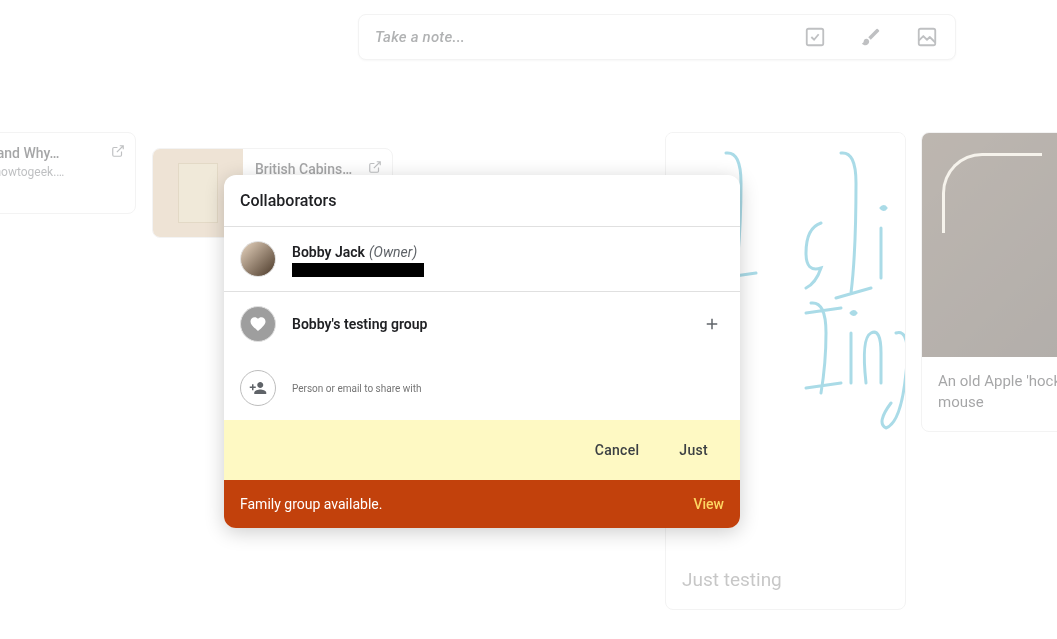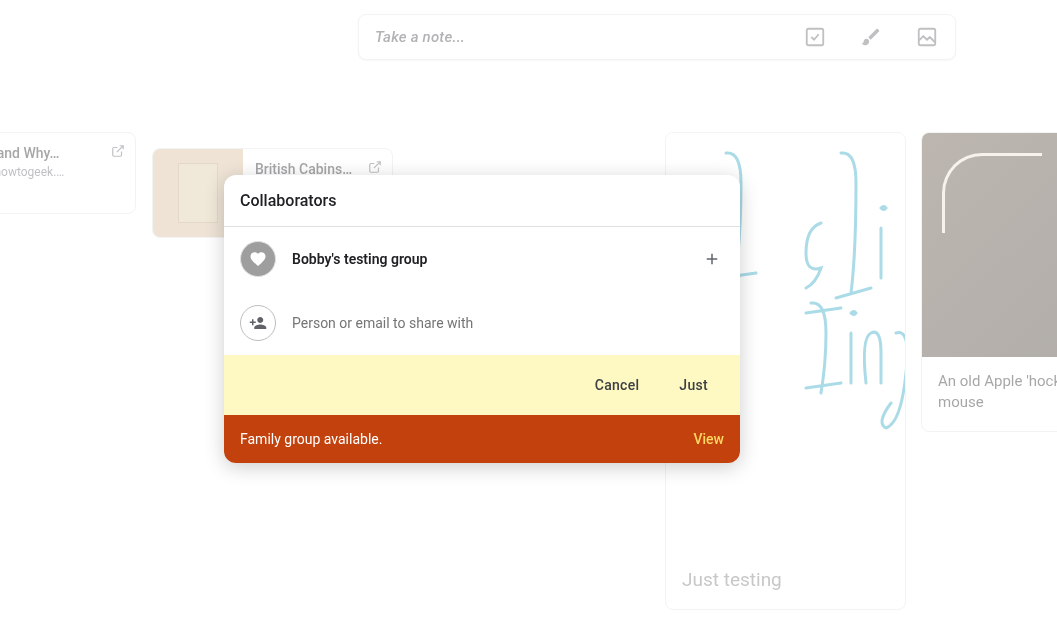--- a/index.html
+++ b/index.html
@@ -294,21 +294,21 @@
       align-items: center;
       justify-content: center;
       color: #5f6368;
       cursor: pointer;
     }
     
     .share-input {
       flex: 1;
       border: none;
       outline: none;
-      font-size: 14px;
+      font-size: 10px;
       color: #4c1d95;
     }
     
     .dialog-footer {
       display: flex;
       justify-content: flex-end;
       gap: 24px;
       padding: 16px 24px;
       background: #fef9c3;
     }
@@ -413,20 +413,30 @@
     </div>
     <div class="caption">An old Apple 'hockey puck' mouse</div>
   </div>
 </div>
 
 <div class="backdrop"></div>
 
 <div class="dialog">
   <div class="dialog-header">Collaborators</div>
 
+  <div class="collab-row bordered">
+    <div class="avatar avatar-owner"></div>
+    <div class="collab-info">
+      <div>
+        <span class="collab-name">Bobby Jack</span>
+        <span class="collab-role">(Owner)</span>
+      </div>
+      <div class="collab-email"></div>
+    </div>
+  </div>
 
   <div class="collab-row">
     <div class="avatar avatar-family">
       <svg width="18" height="18" viewBox="0 0 24 24" fill="currentColor">
         <path d="M12 21.35l-1.45-1.32C5.4 15.36 2 12.28 2 8.5 2 5.42 4.42 3 7.5 3c1.74 0 3.41.81 4.5 2.09C13.09 3.81 14.76 3 16.5 3 19.58 3 22 5.42 22 8.5c0 3.78-3.4 6.86-8.55 11.54L12 21.35z"></path>
       </svg>
     </div>
     <div class="collab-info">
       <span class="collab-name">Bobby's testing group</span>
     </div>

